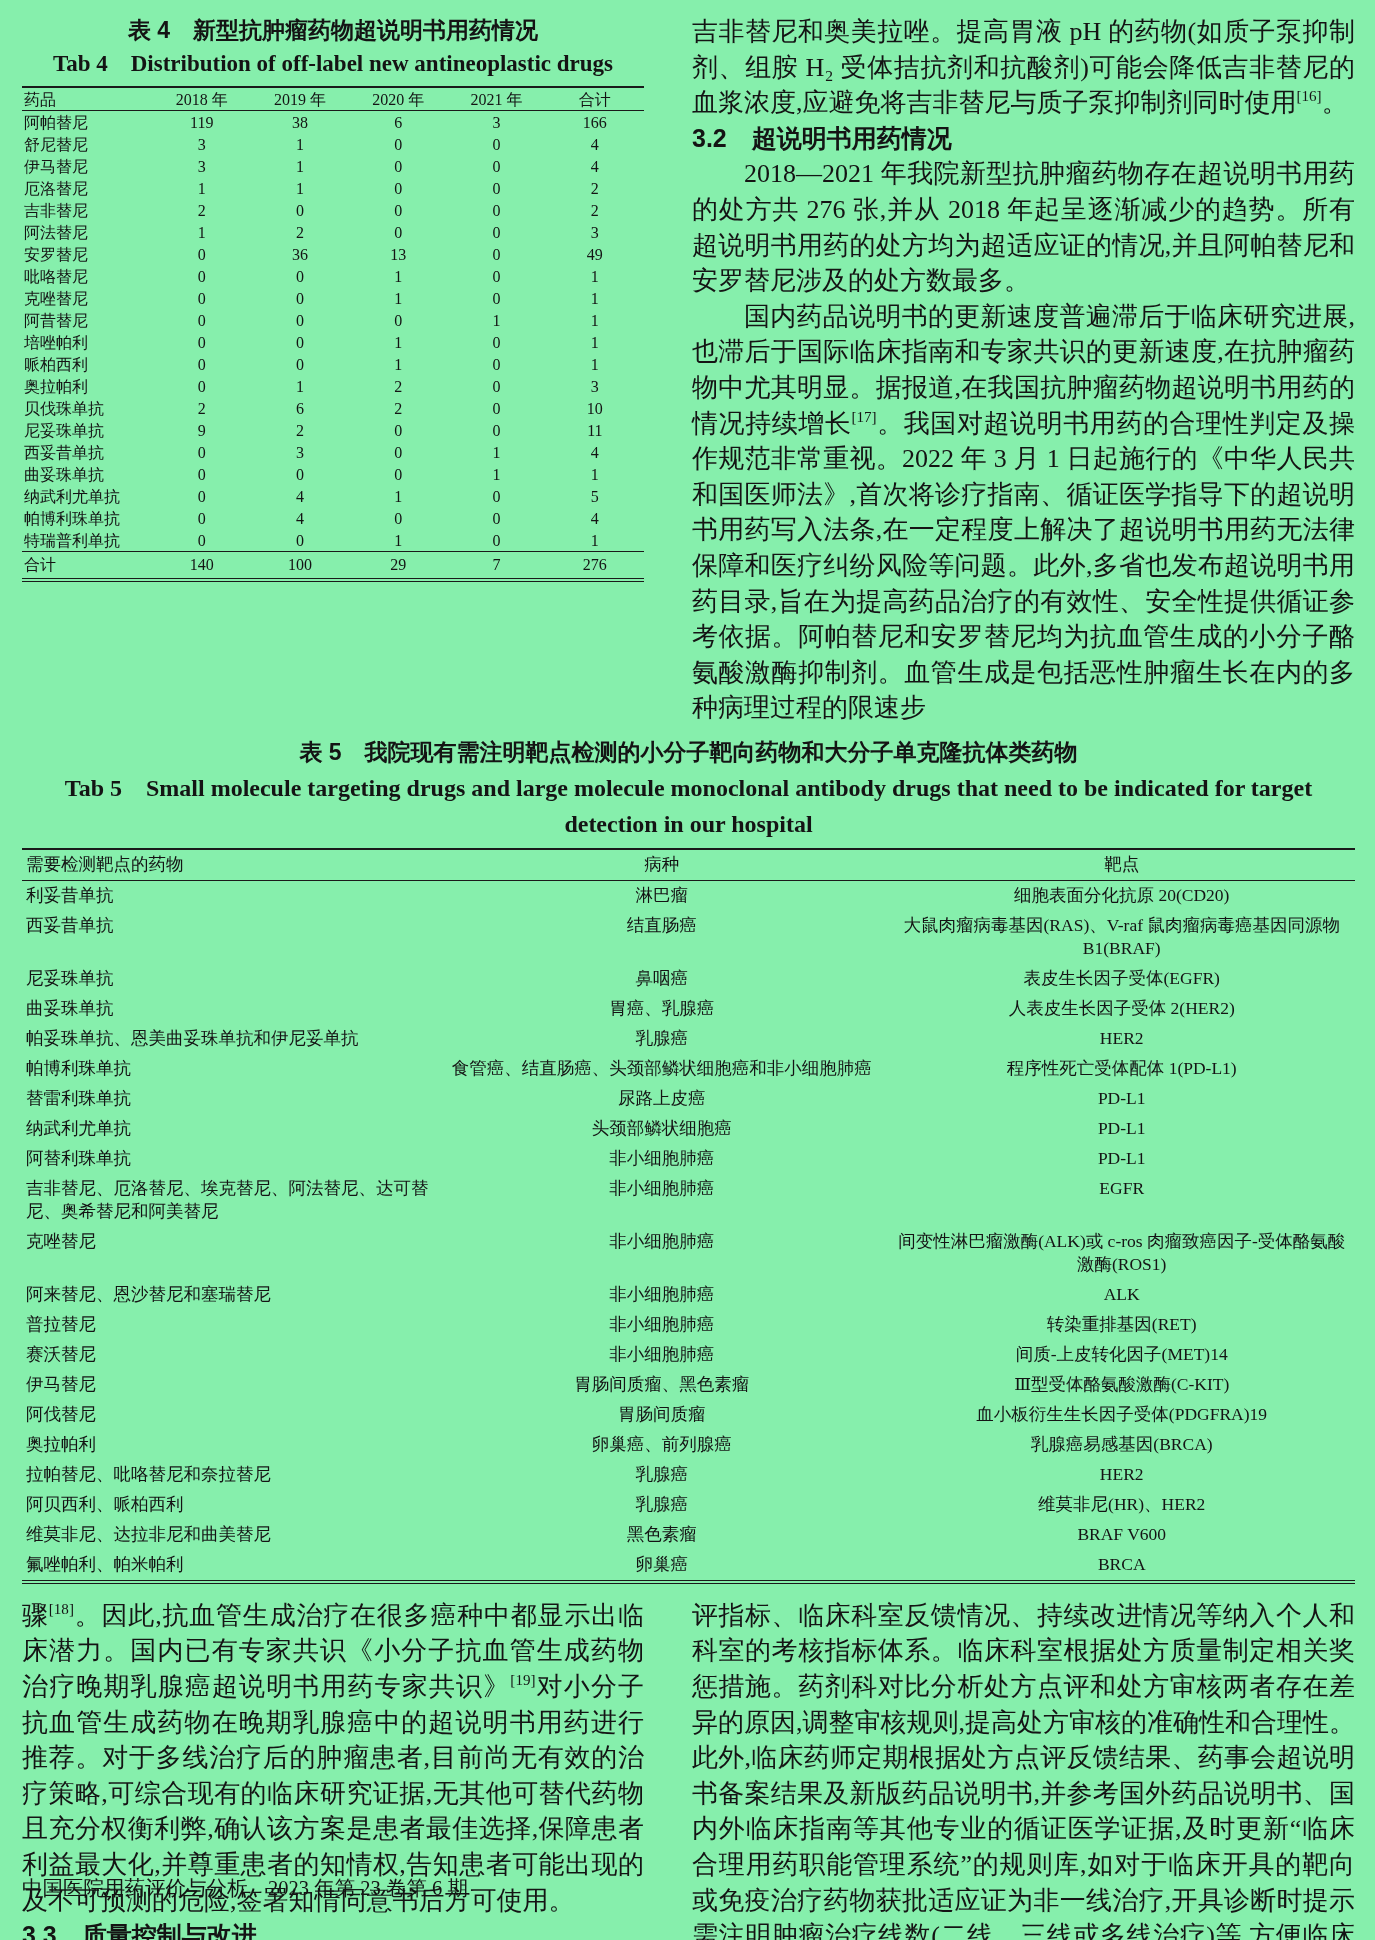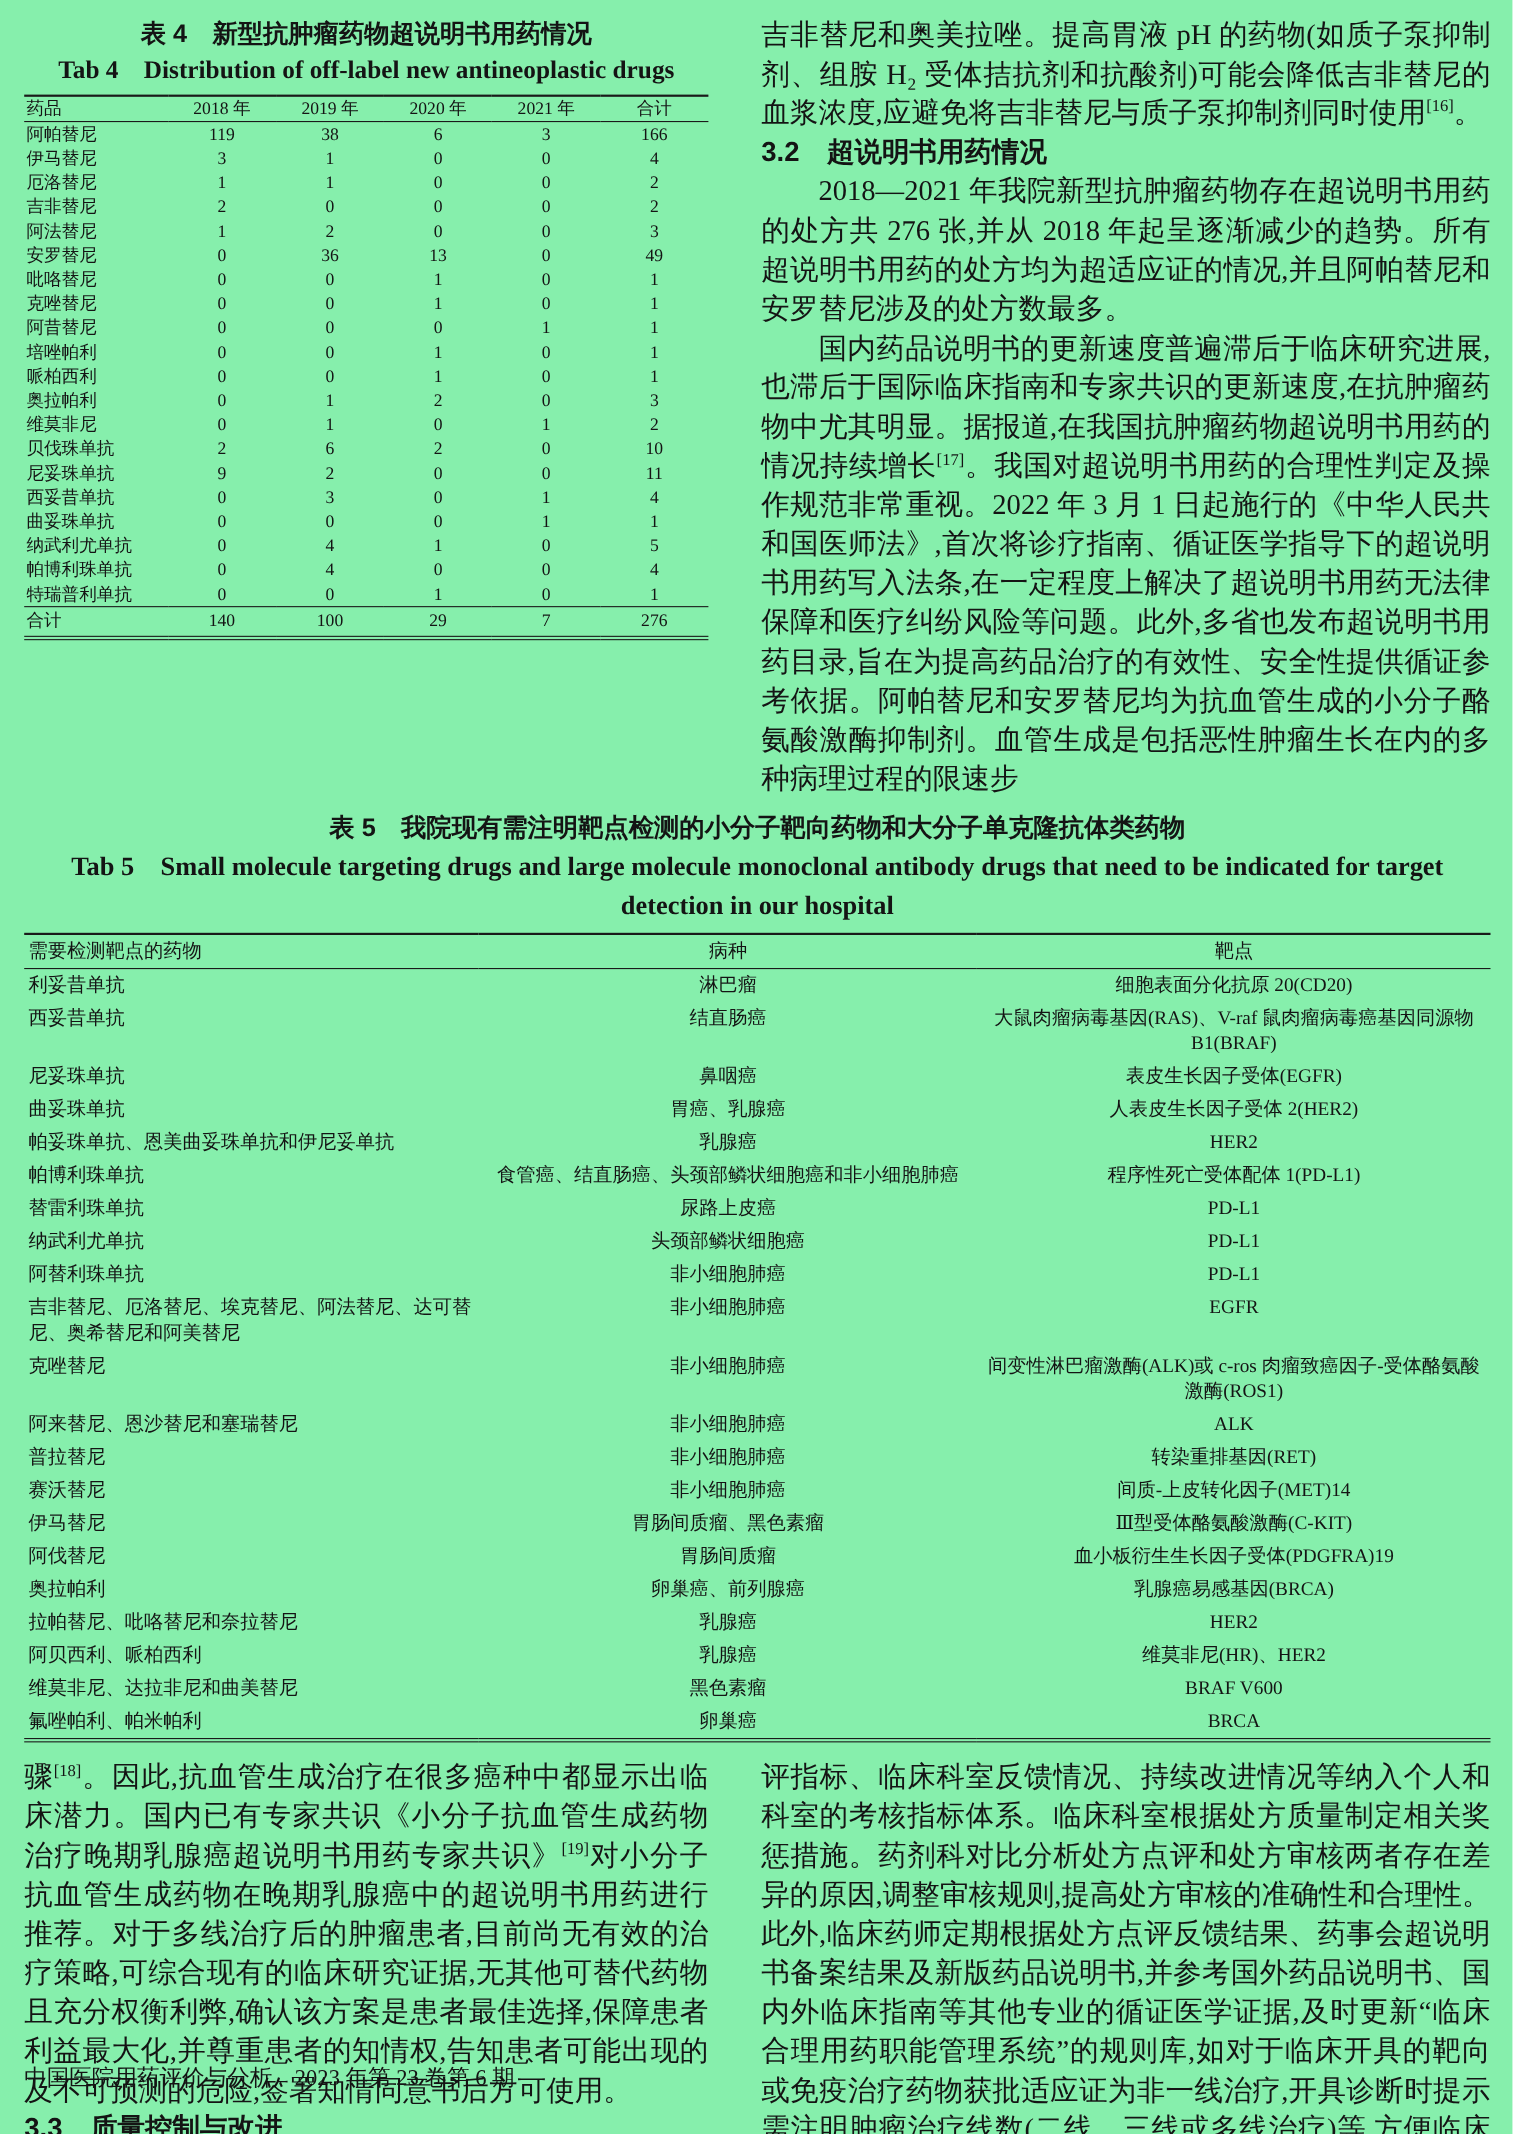--- a/index.html
+++ b/index.html
@@ -115,20 +115,28 @@
         <tbody id="t4-body">
             <tr>
               <td>阿帕替尼</td>
               <td>119</td>
               <td>38</td>
               <td>6</td>
               <td>3</td>
               <td>166</td>
             </tr>
             <tr>
+              <td>舒尼替尼</td>
+              <td>3</td>
+              <td>1</td>
+              <td>0</td>
+              <td>0</td>
+              <td>4</td>
+            </tr>
+            <tr>
               <td>伊马替尼</td>
               <td>3</td>
               <td>1</td>
               <td>0</td>
               <td>0</td>
               <td>4</td>
             </tr>
             <tr>
               <td>厄洛替尼</td>
               <td>1</td>
@@ -201,28 +209,20 @@
               <td>0</td>
               <td>1</td>
             </tr>
             <tr>
               <td>奥拉帕利</td>
               <td>0</td>
               <td>1</td>
               <td>2</td>
               <td>0</td>
               <td>3</td>
-            </tr>
-            <tr>
-              <td>维莫非尼</td>
-              <td>0</td>
-              <td>1</td>
-              <td>0</td>
-              <td>1</td>
-              <td>2</td>
             </tr>
             <tr>
               <td>贝伐珠单抗</td>
               <td>2</td>
               <td>6</td>
               <td>2</td>
               <td>0</td>
               <td>10</td>
             </tr>
             <tr>

